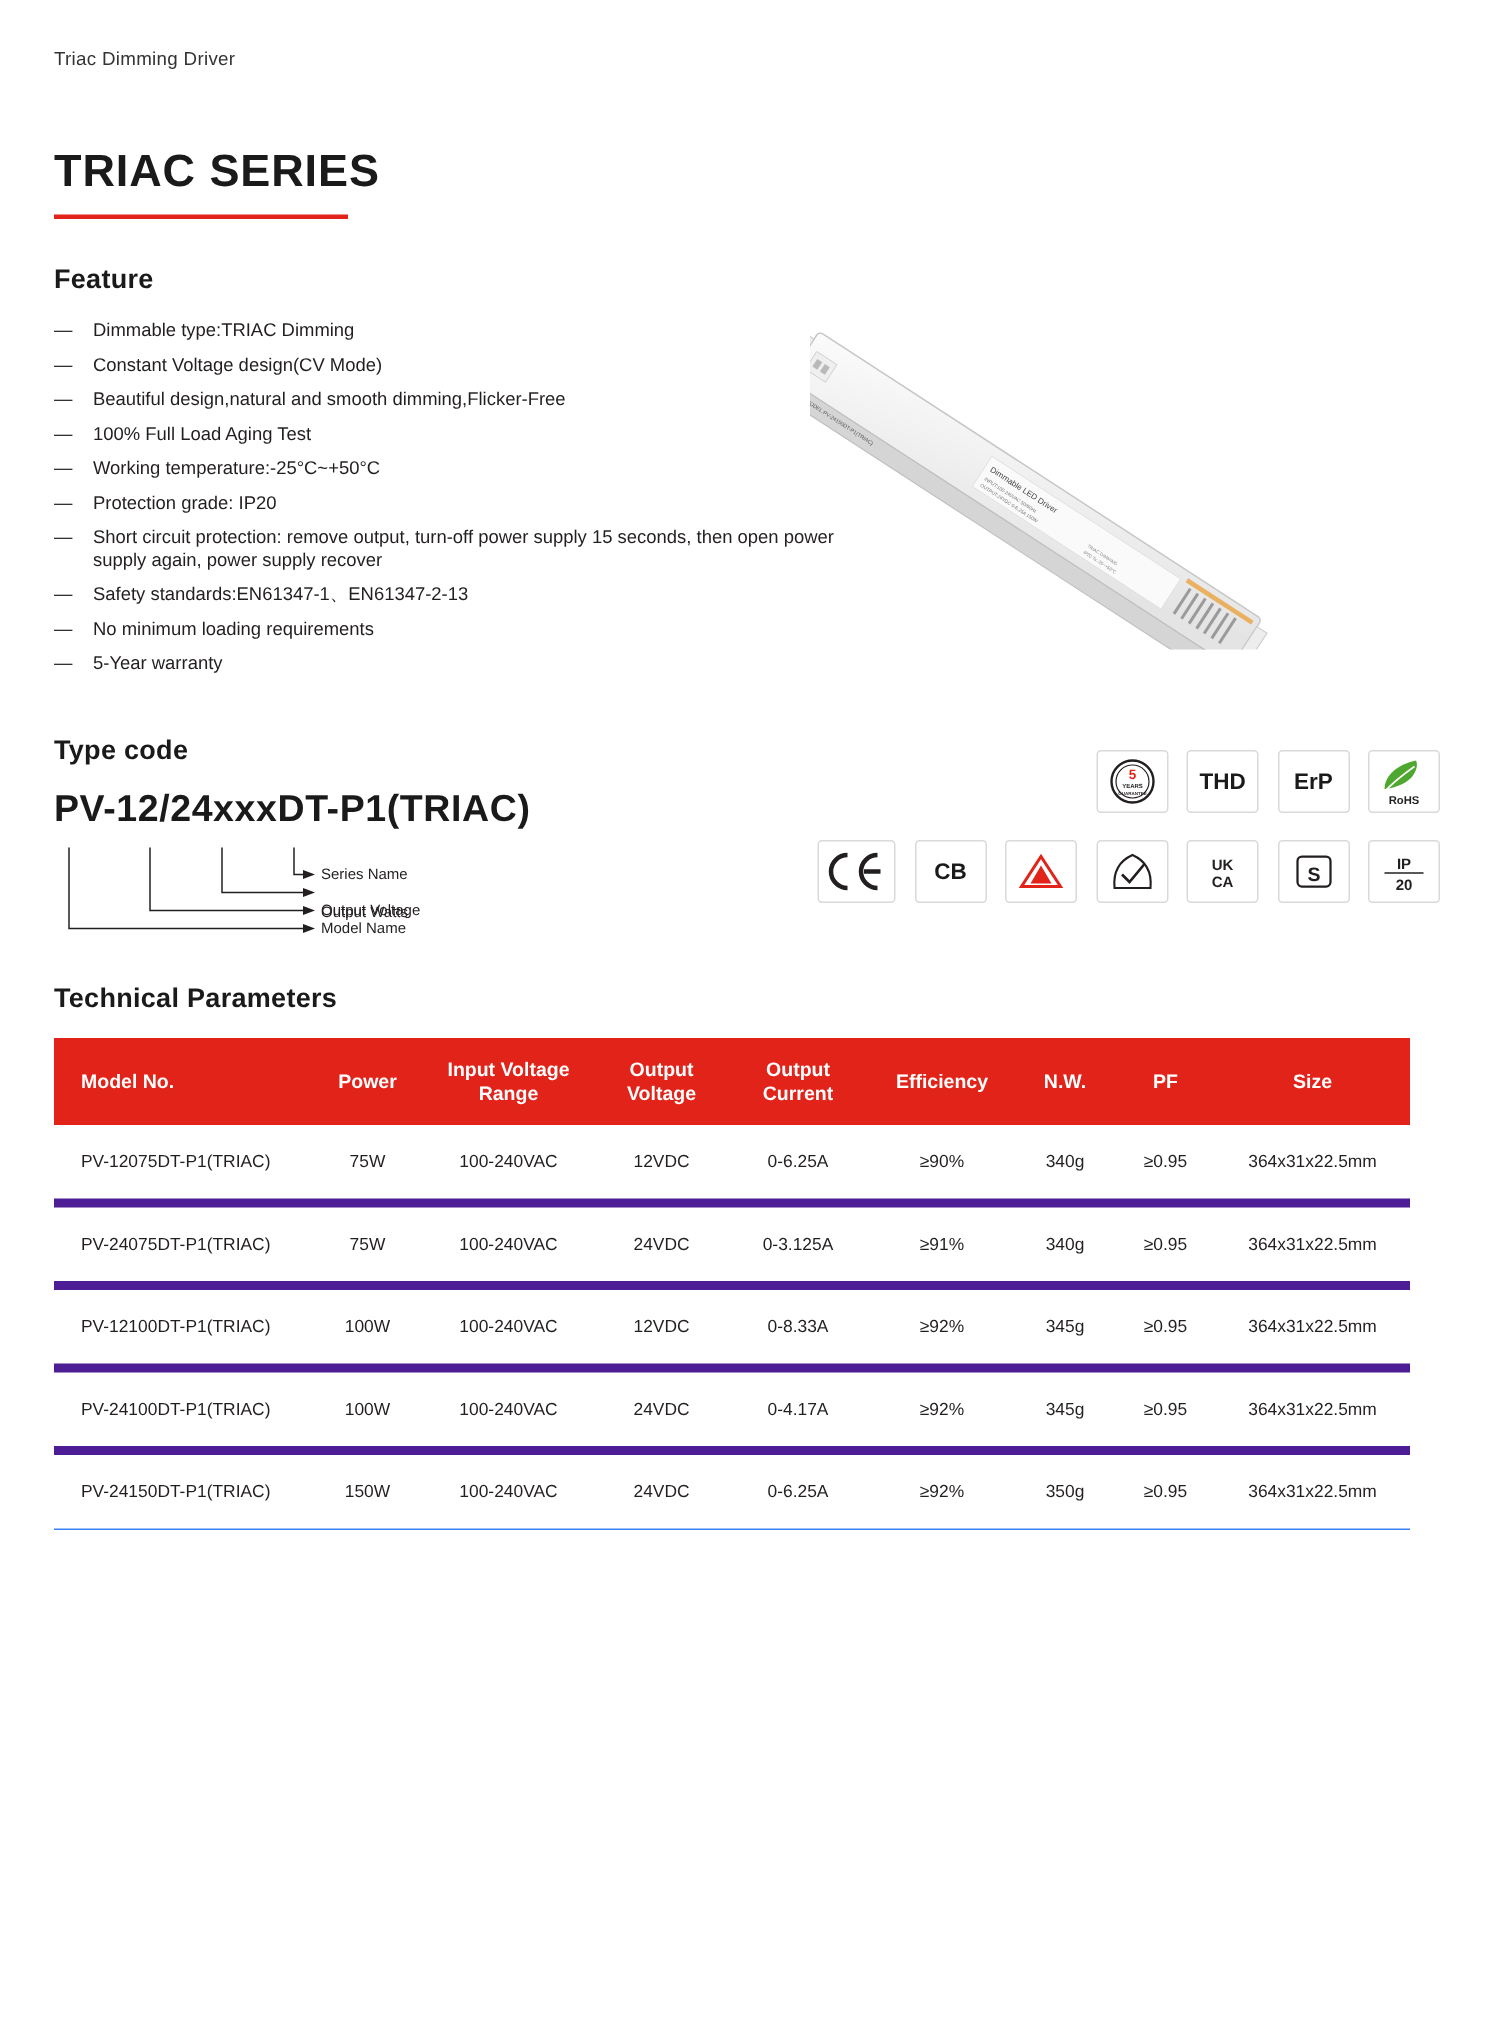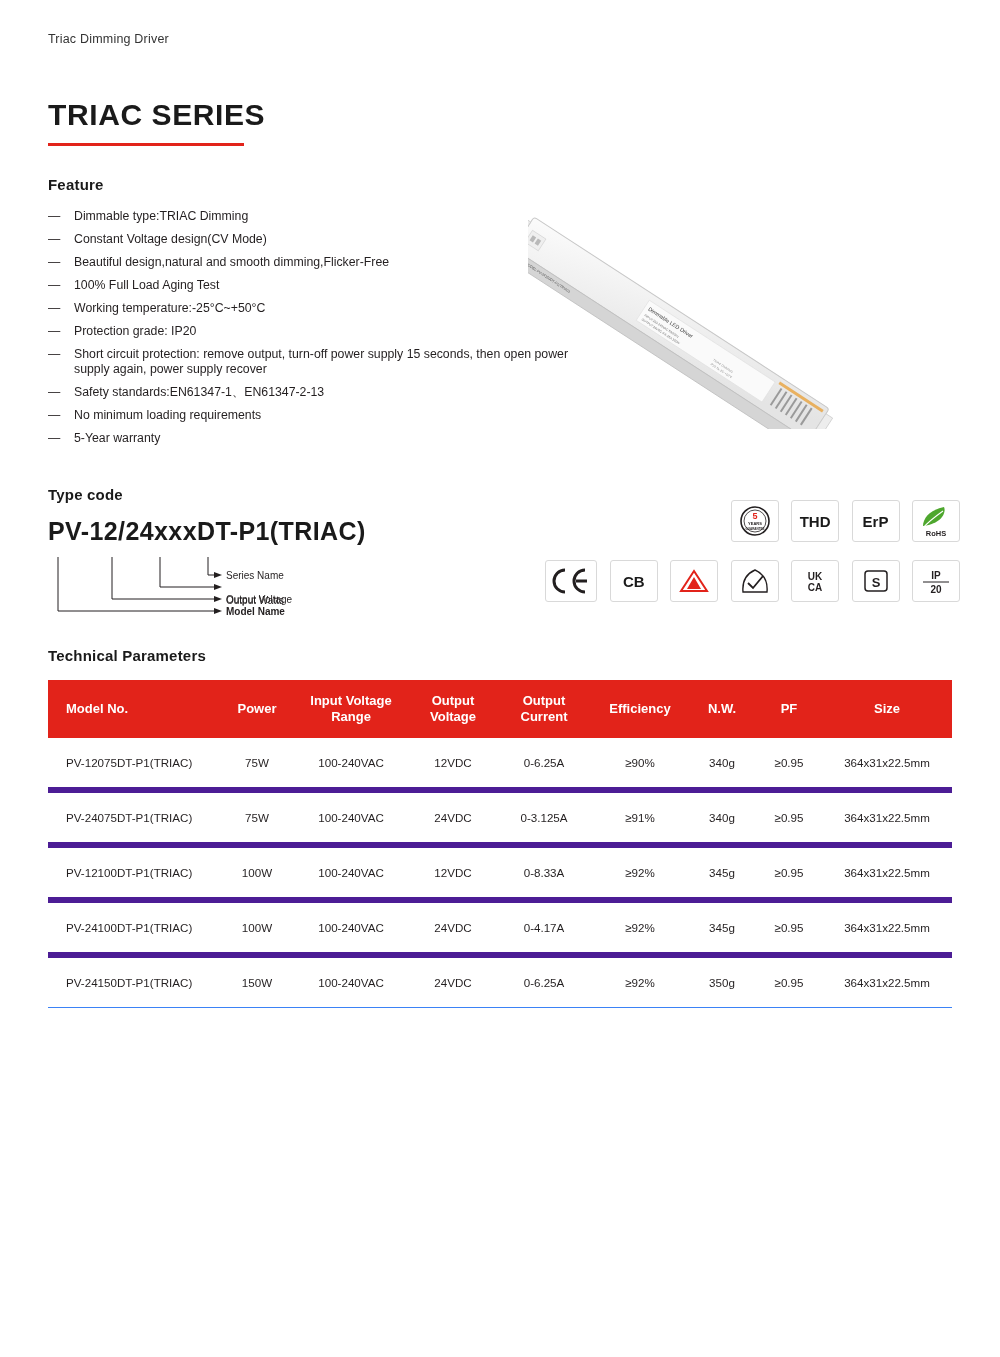--- a/index.html
+++ b/index.html
@@ -13,21 +13,21 @@
     font-family: "Liberation Sans", sans-serif;
     color: #231f20;
     position: relative;
     overflow: hidden;
   }
   .page {
     position: relative;
     width: 1000px;
     height: 1357px;
     box-sizing: border-box;
-    padding: 0 48px;
+    padding: 0 36px;
   }
 
   
   .doc-header {
     padding-top: 32px;
     font-size: 12.5px;
     color: #333;
     letter-spacing: .2px;
   }
 
@@ -41,21 +41,21 @@
   }
   .title-rule {
     margin-top: 11px;
     width: 196px;
     height: 3px;
     background: #e2231a;
   }
 
   
   .section-heading {
-    font-size: 15px;
+    font-size: 18px;
     font-weight: bold;
     color: #1a1a1a;
     letter-spacing: .2px;
   }
   #feature-heading { margin-top: 30px; }
   #typecode-heading { margin-top: 40px; }
   #tech-heading { margin-top: 10px; }
 
   
   .feature-wrap {
@@ -272,21 +272,21 @@
       <g fill="#231f20">
         <polygon points="164,17 172,20 164,23"></polygon>
         <polygon points="164,29 172,32 164,35"></polygon>
         <polygon points="164,41 172,44 164,47"></polygon>
         <polygon points="164,53 172,56 164,59"></polygon>
       </g>
     </svg>
     <div class="tc-label" style="left:178px; top:53px;">Series Name</div>
     <div class="tc-label" style="left:178px; top:78px;">Output Watts</div>
     <div class="tc-label" style="left:178px; top:77px;">Output Voltage</div>
-    <div class="tc-label" style="left:178px; top:89px;font-weight:bold;">Model Name</div>
+    <div class="tc-label" style="left:178px; top:89px;">Model Name</div>
   </div>
 
   <div class="cert-row row1">
     <span class="badge">
       <svg viewBox="0 0 40 36" width="40" height="36">
         <circle cx="20" cy="18" r="14" fill="none" stroke="#231f20" stroke-width="1.6"></circle>
         <circle cx="20" cy="18" r="11" fill="none" stroke="#231f20" stroke-width="0.8"></circle>
         <text x="20" y="16" text-anchor="middle" font-family="Liberation Sans, sans-serif" font-size="9" font-weight="bold" fill="#e2231a">5</text>
         <text x="20" y="22" text-anchor="middle" font-family="Liberation Sans, sans-serif" font-size="4" fill="#231f20">YEARS</text>
         <text x="20" y="27" text-anchor="middle" font-family="Liberation Sans, sans-serif" font-size="3" fill="#231f20">GUARANTEE</text>

